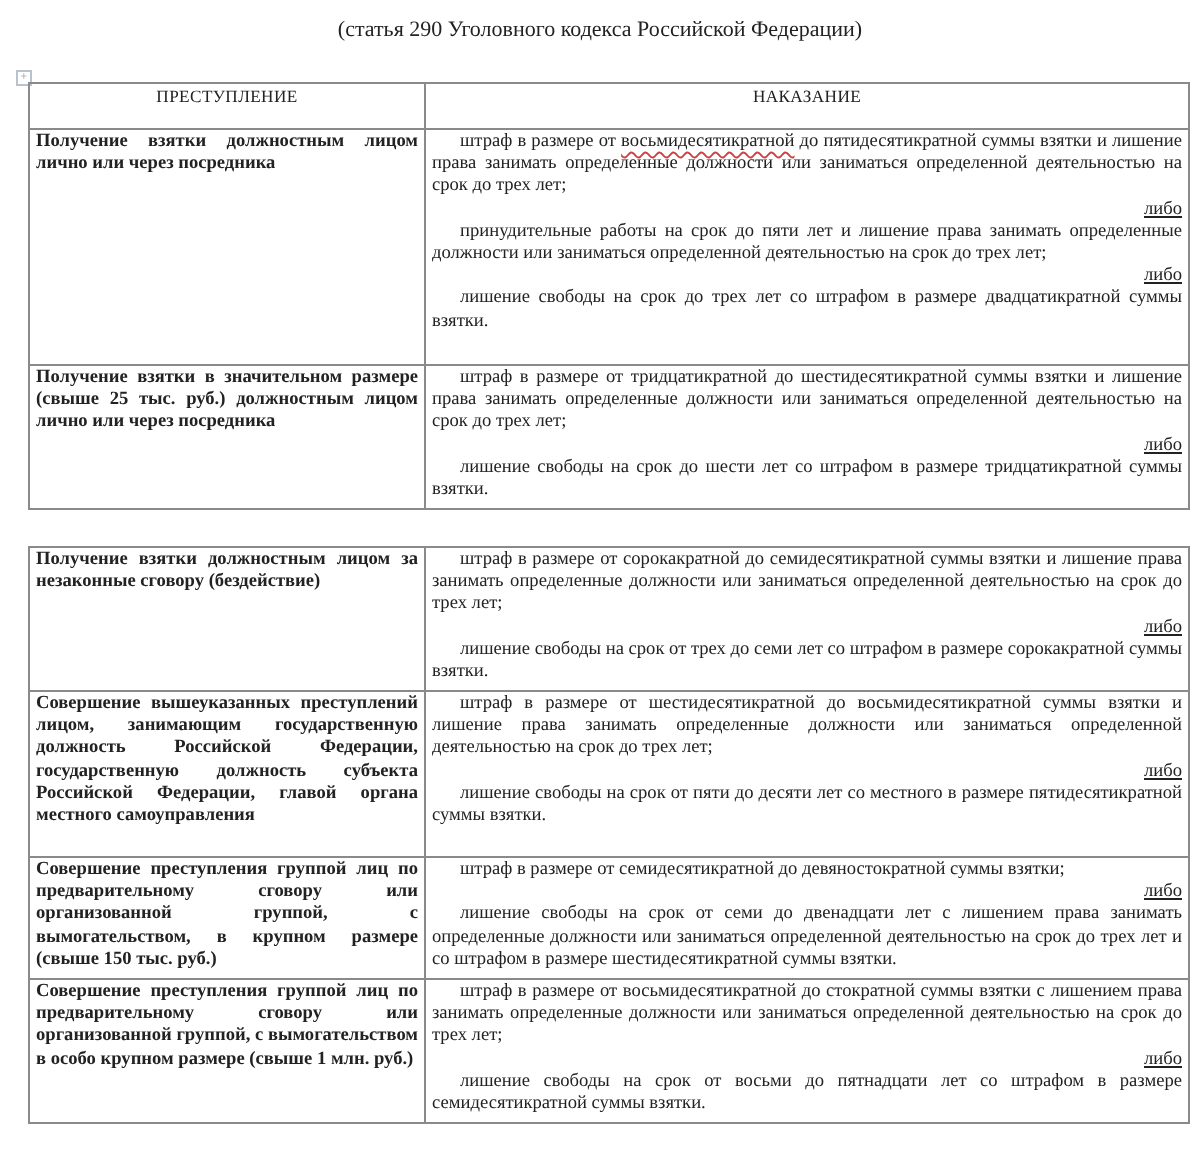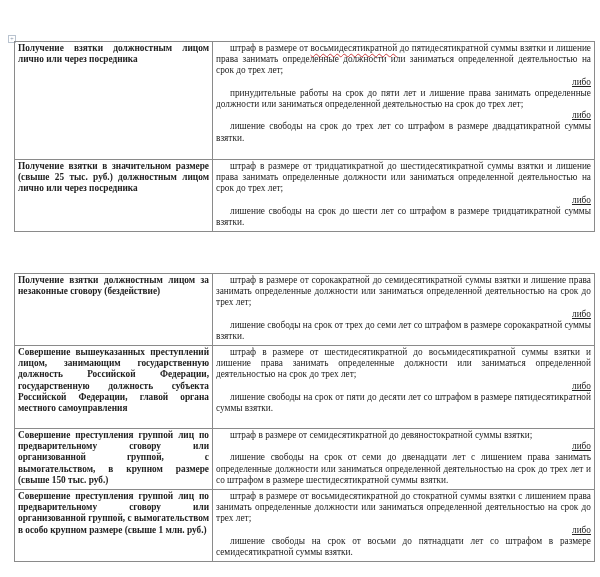--- a/index.html
+++ b/index.html
@@ -30,30 +30,35 @@
   .pen p { margin: 0; text-align: justify; text-indent: 14px; }
   .pen .or { text-align: right; text-indent: 0; text-decoration: underline; }
   .spell { text-decoration: underline wavy #d04040; text-decoration-thickness: 1px; text-underline-offset: 2px; }
   #t1 { top: 41px; }
   #t2 { top: 273px; }
 </style>
 </head>
 <body>
 
 <div class="title-block">
+  <div class="subtitle">(статья 290 Уголовного кодекса Российской Федерации)</div>
 </div>
 
 <div class="anchor">+</div>
 
 <table class="doc" id="t1">
   <colgroup>
       <col class="c1">
       <col class="c2">
     </colgroup>
   <tbody>
+      <tr class="hdr">
+    <th>ПРЕСТУПЛЕНИЕ</th>
+    <th>НАКАЗАНИЕ</th>
+  </tr>
   <tr style="height:118px">
     <td class="crime">Получение взятки должностным лицом лично или через посредника</td>
     <td class="pen">
       <p>штраф в размере от <span class="spell">восьмидесятикратной</span> до пятидесятикратной суммы взятки и лишение права занимать определенные должности или заниматься определенной деятельностью на срок до трех лет;</p>
       <p class="or">либо</p>
       <p>принудительные работы на срок до пяти лет и лишение права занимать определенные должности или заниматься определенной деятельностью на срок до трех лет;</p>
       <p class="or">либо</p>
       <p>лишение свободы на срок до трех лет со штрафом в размере двадцатикратной суммы взятки.</p>
     </td>
   </tr>
@@ -80,21 +85,21 @@
       <p>штраф в размере от сорокакратной до семидесятикратной суммы взятки и лишение права занимать определенные должности или заниматься определенной деятельностью на срок до трех лет;</p>
       <p class="or">либо</p>
       <p>лишение свободы на срок от трех до семи лет со штрафом в размере сорокакратной суммы взятки.</p>
     </td>
   </tr>
   <tr style="height:83px">
     <td class="crime">Совершение вышеуказанных преступлений лицом, занимающим государственную должность Российской Федерации, государственную должность субъекта Российской Федерации, главой органа местного самоуправления</td>
     <td class="pen">
       <p>штраф в размере от шестидесятикратной до восьмидесятикратной суммы взятки и лишение права занимать определенные должности или заниматься определенной деятельностью на срок до трех лет;</p>
       <p class="or">либо</p>
-      <p>лишение свободы на срок от пяти до десяти лет со штрафом в размере пятидесятикратной суммы взятки.</p>
+      <p>лишение свободы на срок от пяти до десяти лет со местного в размере пятидесятикратной суммы взятки.</p>
     </td>
   </tr>
   <tr style="height:61px">
     <td class="crime">Совершение преступления группой лиц по предварительному сговору или организованной группой, с вымогательством, в крупном размере (свыше 150 тыс. руб.)</td>
     <td class="pen">
       <p>штраф в размере от семидесятикратной до девяностократной суммы взятки;</p>
       <p class="or">либо</p>
       <p>лишение свободы на срок от семи до двенадцати лет с лишением права занимать определенные должности или заниматься определенной деятельностью на срок до трех лет и со штрафом в размере шестидесятикратной суммы взятки.</p>
     </td>
   </tr>

